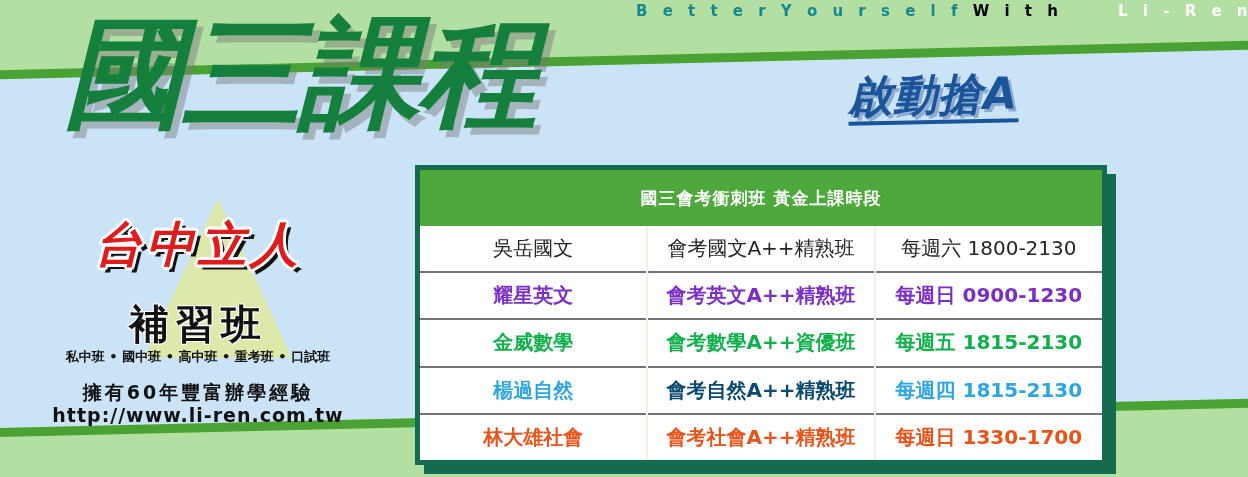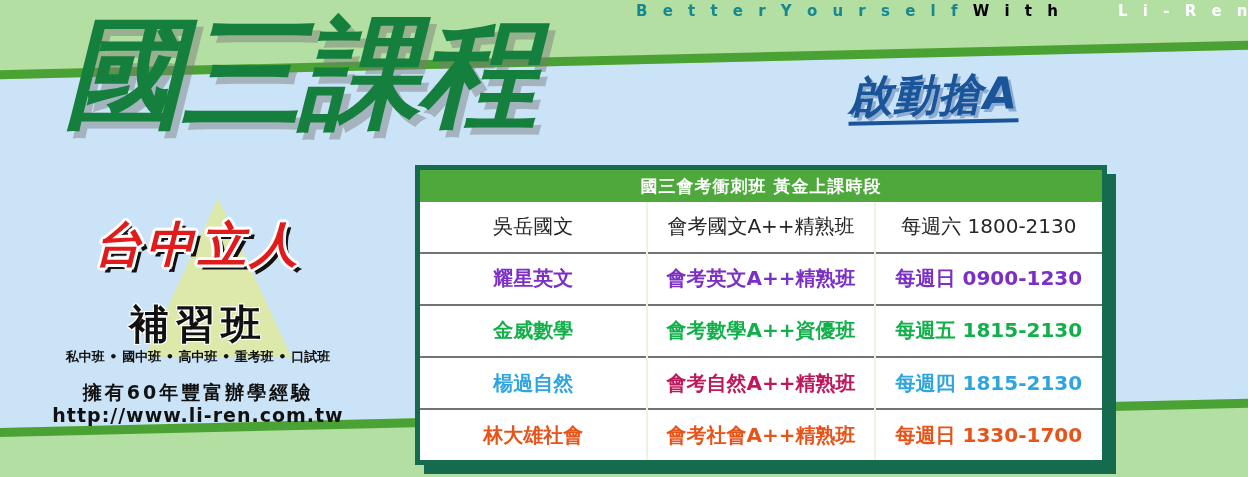--- a/index.html
+++ b/index.html
@@ -211,21 +211,21 @@
     border-collapse:collapse;
     table-layout:fixed;
   }
   .tbl th{
     background:#4ea83c;
     color:#ffffff;
     font-size:17px;
     font-weight:bold;
     letter-spacing:1px;
     height:32px;
-    padding:0;
+    padding:12px;
     font-family:"DejaVu Sans","Liberation Sans",sans-serif;
   }
   .tbl td{
     border-top:2px solid #737373;
     border-right:2px solid #edf3e2;
     font-size:20px;
     height:44px;
     padding:0 4px;
     text-align:center;
     white-space:nowrap;
@@ -285,21 +285,21 @@
             <td class="c-course bold" style="color: rgb(123, 47, 196);">會考英文A++精熟班</td>
             <td class="c-time bold" style="color: rgb(123, 47, 196);">每週日 0900-1230</td>
           </tr>
           <tr>
             <td class="c-teacher bold" style="color: rgb(17, 176, 74);">金威數學</td>
             <td class="c-course bold" style="color: rgb(17, 176, 74);">會考數學A++資優班</td>
             <td class="c-time bold" style="color: rgb(17, 176, 74);">每週五 1815-2130</td>
           </tr>
           <tr>
             <td class="c-teacher bold" style="color: rgb(47, 165, 224);">楊過自然</td>
-            <td class="c-course bold" style="color: #be185d;">會考自然A++精熟班</td>
+            <td class="c-course bold" style="color: #0c4a6e;">會考自然A++精熟班</td>
             <td class="c-time bold" style="color: rgb(47, 165, 224);">每週四 1815-2130</td>
           </tr>
           <tr>
             <td class="c-teacher bold" style="color: rgb(232, 83, 26);">林大雄社會</td>
             <td class="c-course bold" style="color: rgb(232, 83, 26);">會考社會A++精熟班</td>
             <td class="c-time bold" style="color: rgb(232, 83, 26);">每週日 1330-1700</td>
           </tr>
         </tbody>
     </table>
   </div>

